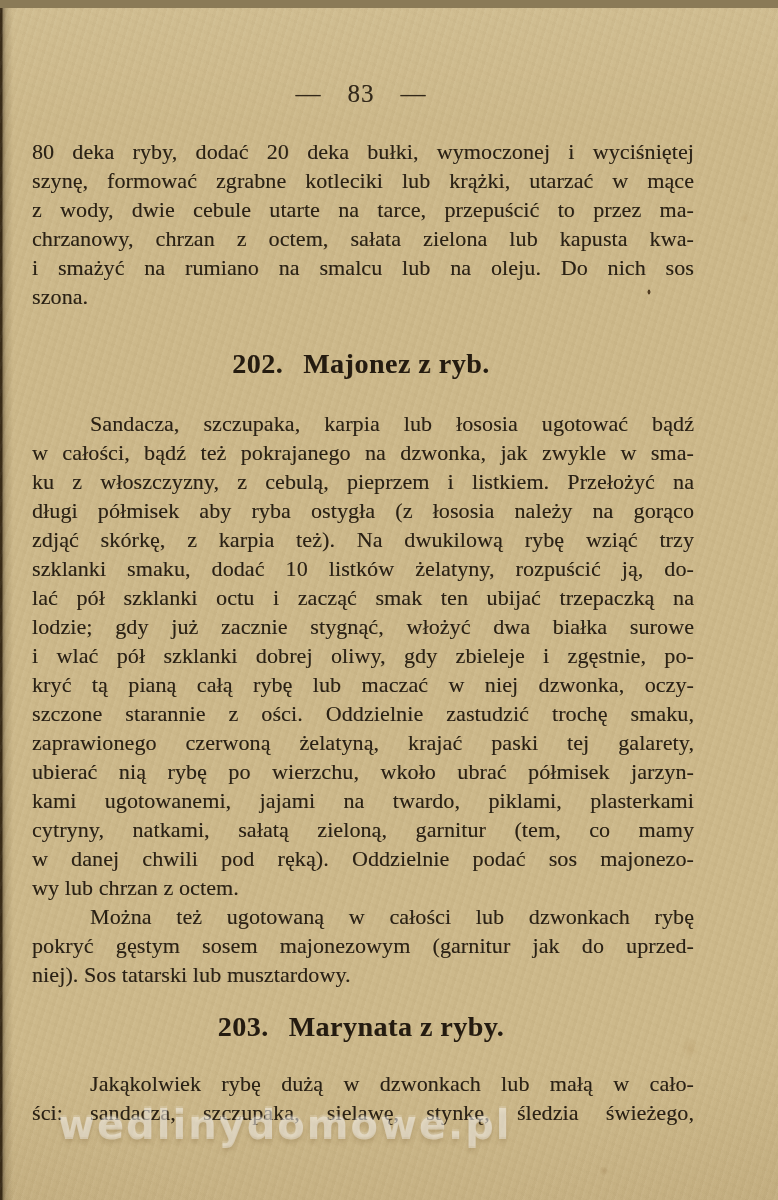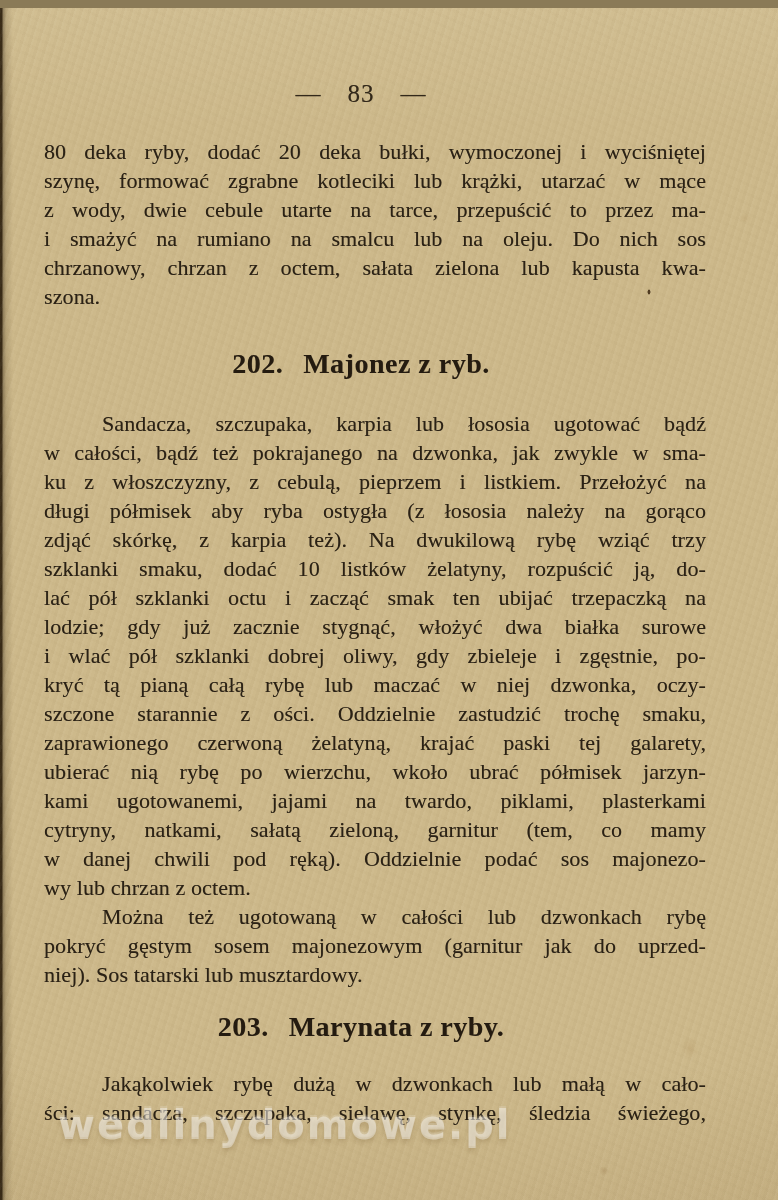--- a/index.html
+++ b/index.html
@@ -30,21 +30,21 @@
     top: 71px; left: 30px; width: 662px;
     text-align: center;
     font-size: 25px;
     line-height: 30px;
     letter-spacing: 1px;
     color: #32281a;
   }
   .page-header .page-number { display: inline-block; margin: 0 26px; }
   .para {
     position: absolute;
-    left: 44px; width: 662px;
+    left: 32px; width: 662px;
     font-size: 22px;
     line-height: 29px;
     letter-spacing: 0.1px;
   }
   .para, .recipe-heading, .page-header {
     text-shadow: 0.3px 0.4px 0.6px rgba(42,33,21,0.35);
   }
   .pline { text-align: justify; text-align-last: justify; }
   .para .pline:last-child { text-align-last: left; }
   .para.justify-all .pline:last-child { text-align-last: justify; }
@@ -85,22 +85,22 @@
 <div class="page">
 
   <div class="page-header">
     <span class="dash">—</span><span class="page-number">83</span><span class="dash">—</span>
   </div>
 
   <div class="para p-intro">
       <div class="pline">80 deka ryby, dodać 20 deka bułki, wymoczonej i wyciśniętej</div>
       <div class="pline">szynę, formować zgrabne kotleciki lub krążki, utarzać w mące</div>
       <div class="pline">z wody, dwie cebule utarte na tarce, przepuścić to przez ma-</div>
+      <div class="pline">chrzanowy, chrzan z octem, sałata zielona lub kapusta kwa-</div>
       <div class="pline">i smażyć na rumiano na smalcu lub na oleju. Do nich sos</div>
-      <div class="pline">chrzanowy, chrzan z octem, sałata zielona lub kapusta kwa-</div>
       <div class="pline">szona.</div>
     </div>
 
   <div class="recipe-heading h-202">
     <span class="recipe-number">202.</span><span class="recipe-title">Majonez z ryb.</span>
   </div>
 
   <div class="para indent p-202a">
       <div class="pline">Sandacza, szczupaka, karpia lub łososia ugotować bądź</div>
       <div class="pline">w całości, bądź też pokrajanego na dzwonka, jak zwykle w sma-</div>

